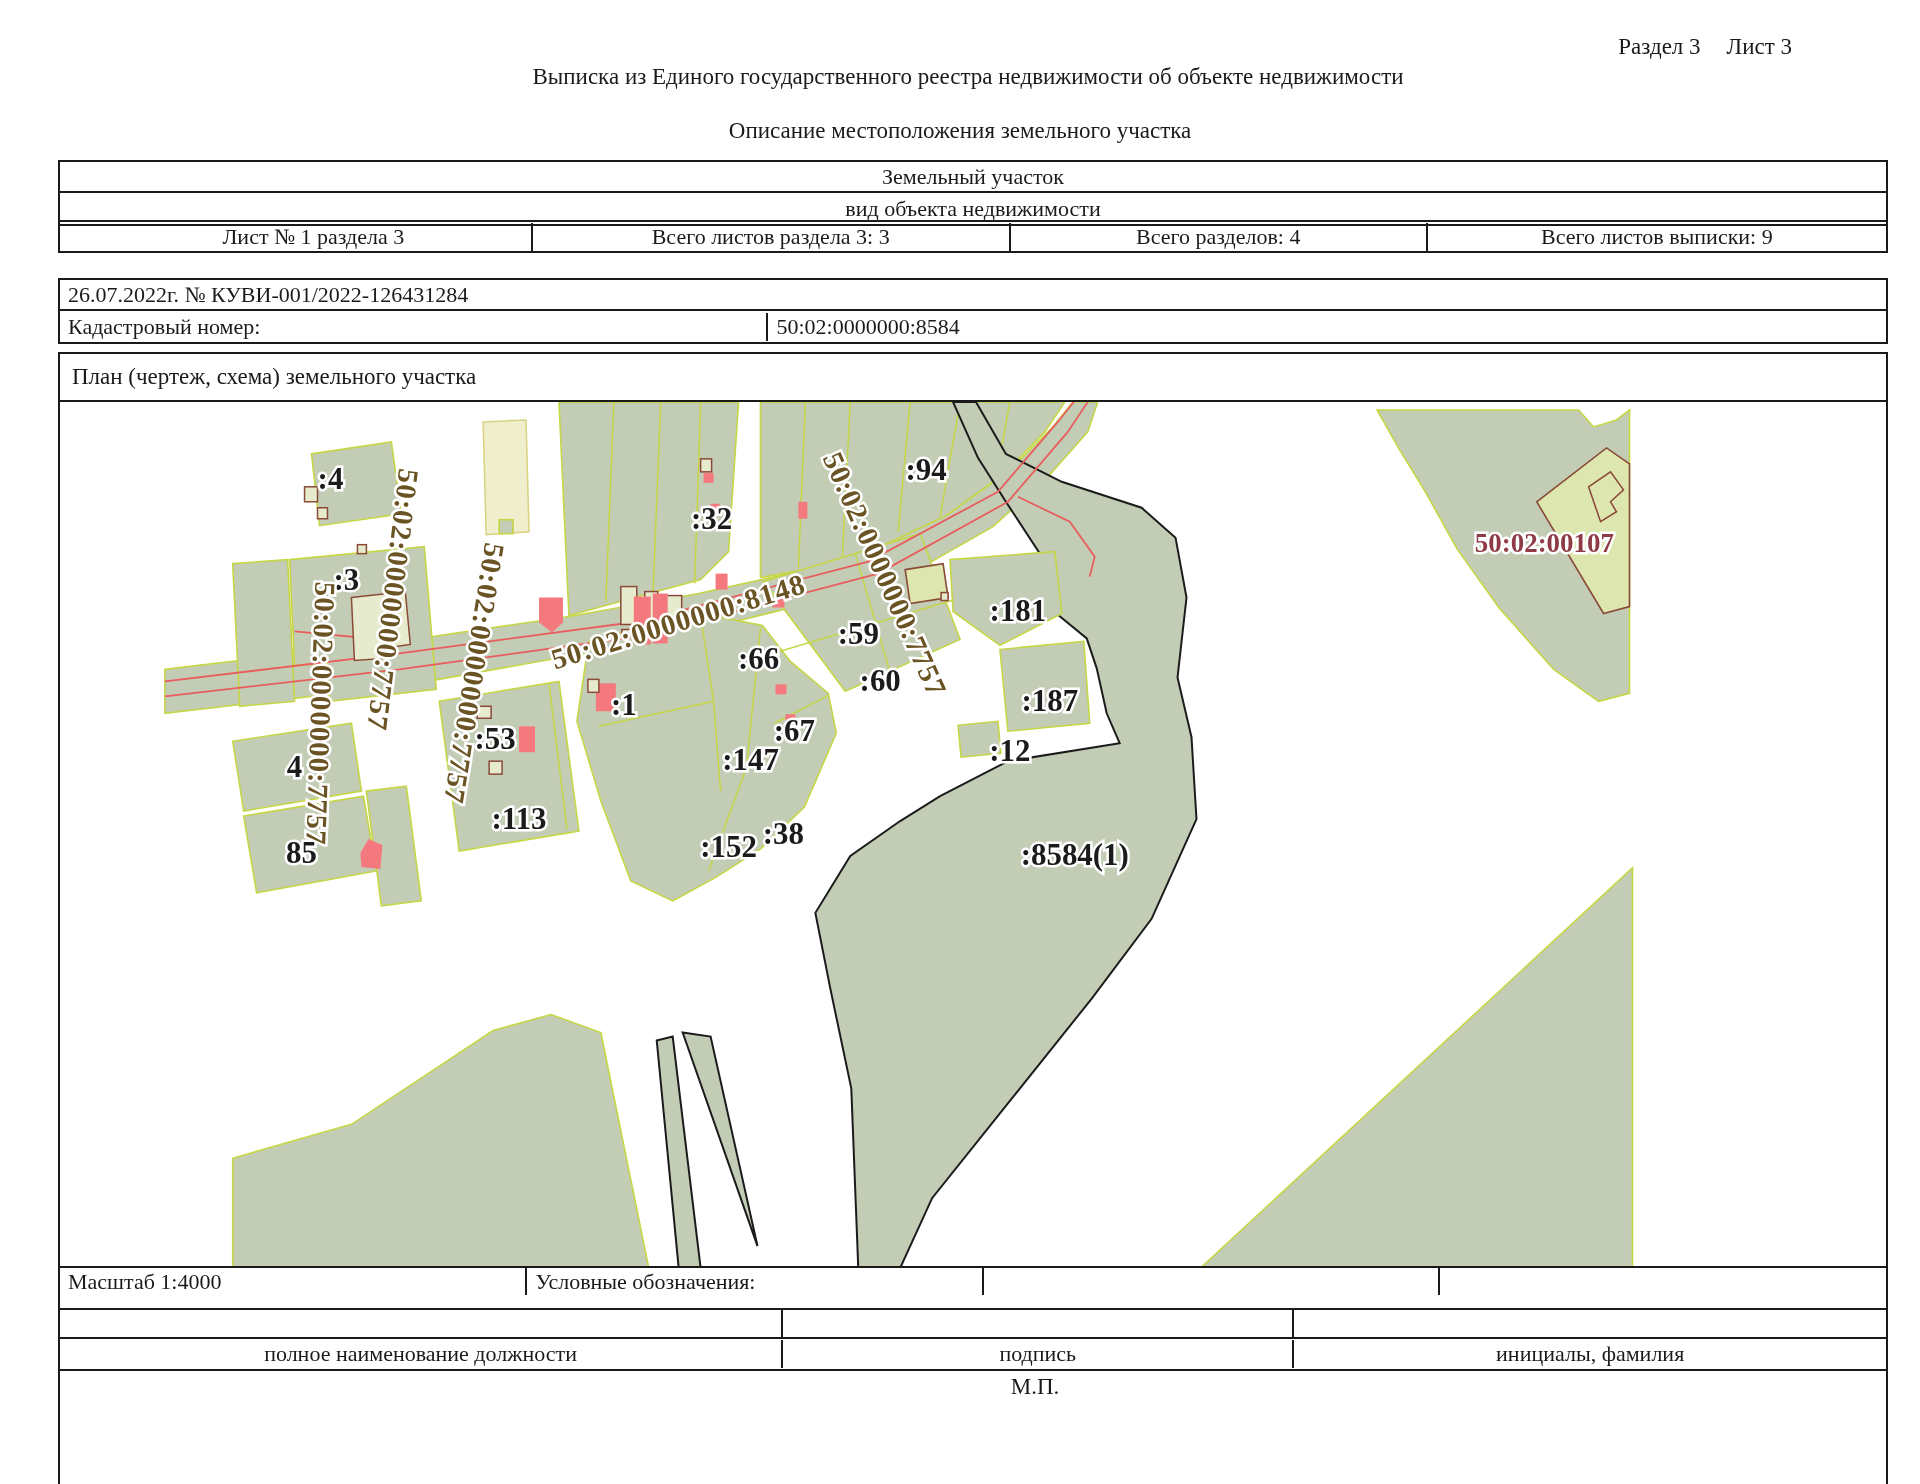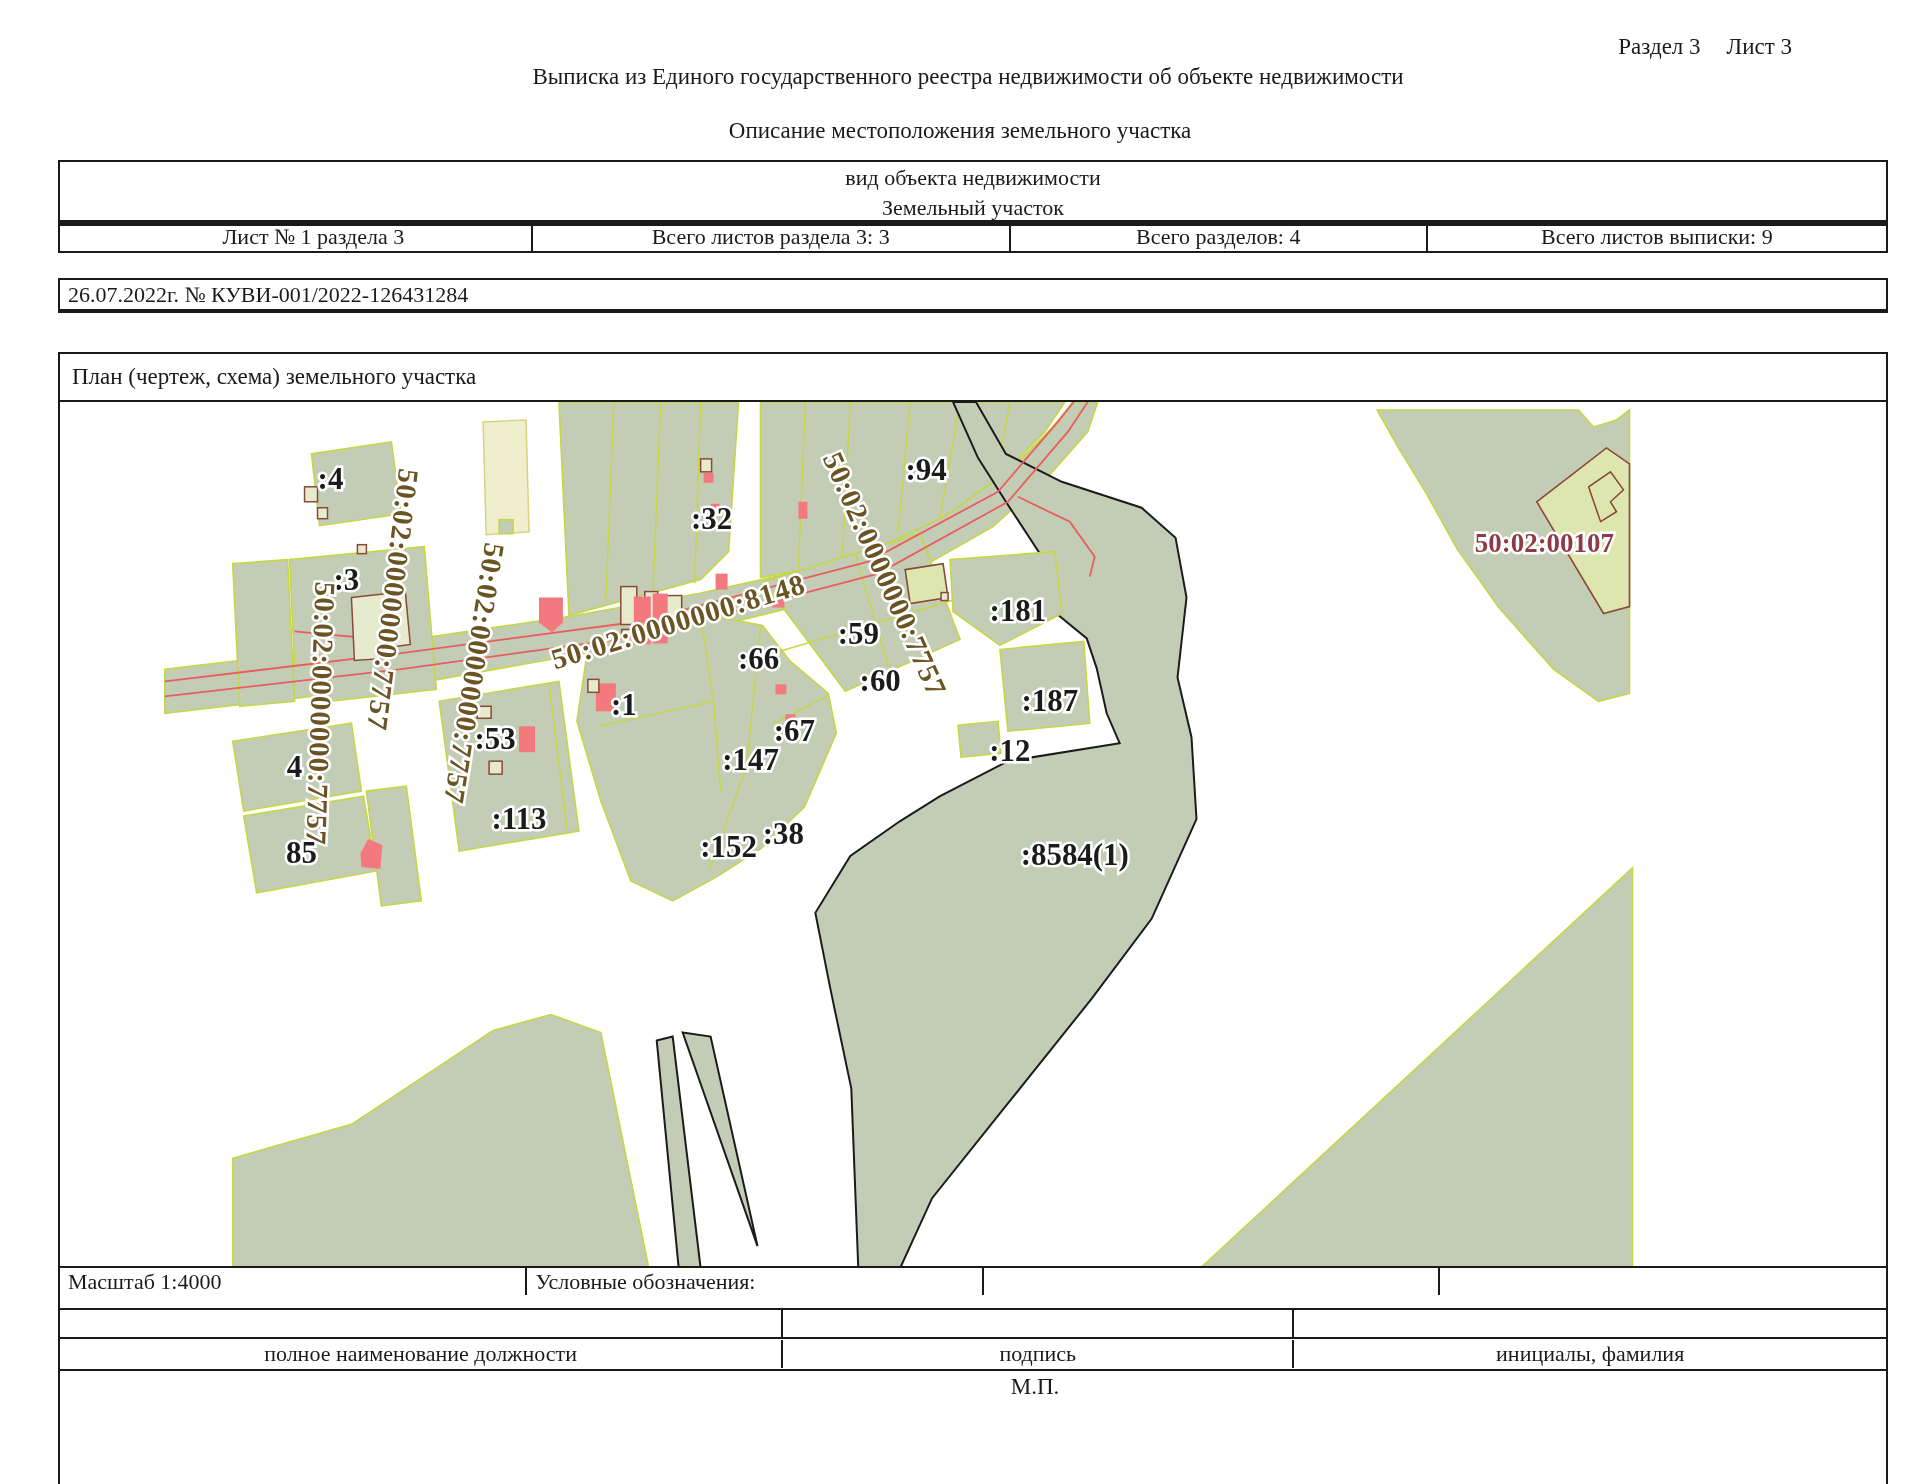--- a/index.html
+++ b/index.html
@@ -55,41 +55,45 @@
 </style>
 </head>
 <body>
 
 <div class="hdr-right"><span>Раздел 3</span><span>Лист 3</span></div>
 
 <div class="title">Выписка из Единого государственного реестра недвижимости об объекте недвижимости</div>
 <div class="subtitle">Описание местоположения земельного участка</div>
 
 <div class="tbl" id="t-object">
+  <div class="row bline">
+      <div class="cell c" style="width:100%">Земельный участок</div>
+    </div>
   <div class="row">
       <div class="cell c" style="width:100%">вид объекта недвижимости</div>
-    </div>
-  <div class="row bline">
-      <div class="cell c" style="width:100%">Земельный участок</div>
     </div>
 </div>
 
 <div class="tbl" id="t-sheets">
   <div class="row">
     <div class="cell c rline" style="width:24.4%">Лист № 1 раздела 3</div>
     <div class="cell c rline" style="width:26.7%">Всего листов раздела 3: 3</div>
     <div class="cell c rline" style="width:23.3%">Всего разделов: 4</div>
     <div class="cell c" style="width:25.6%">Всего листов выписки: 9</div>
   </div>
 </div>
 
 <div class="tbl" id="t-req">
   <div class="row bline">
       <div class="cell" style="width:100%">26.07.2022г. № КУВИ-001/2022-126431284</div>
     </div>
+  <div class="row">
+    <div class="cell rline" style="width:38.8%">Кадастровый номер:</div>
+    <div class="cell" style="width:61.2%">50:02:0000000:8584</div>
+  </div>
 </div>
 
 <div class="tbl" id="t-plan">
   <div id="plan-header">План (чертеж, схема) земельного участка</div>
 
   <div id="map-wrap">
     <svg id="map-svg" width="1826" height="866" viewBox="0 0 1826 868" xmlns="http://www.w3.org/2000/svg">
 
       <polygon class="parcel-shape" points="103,268 338,240 508,215 638,192 738,170 818,145 888,112 948,70 993,25 1013,0 1038,0 1028,30 988,75 933,125 868,162 788,192 683,218 523,252 338,285 103,312"></polygon>
 

